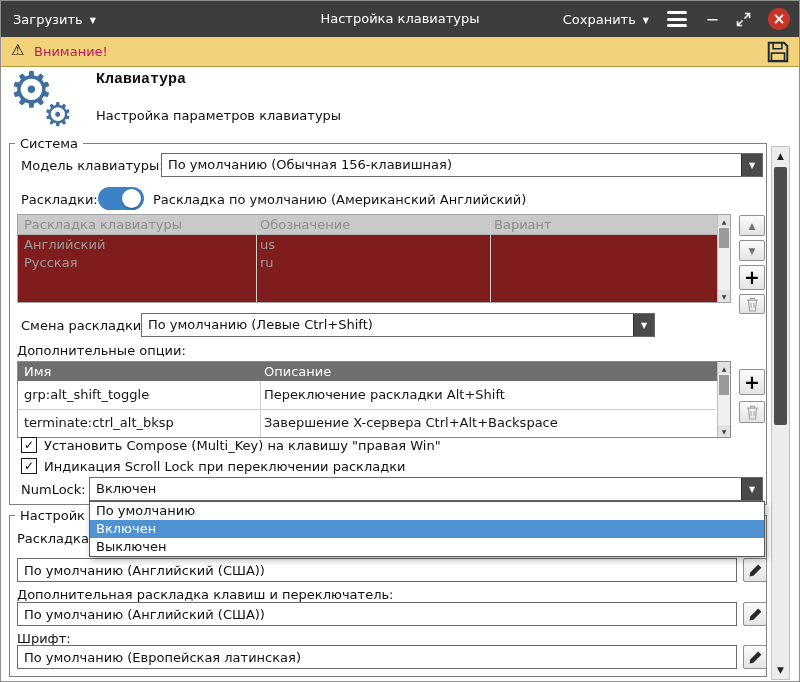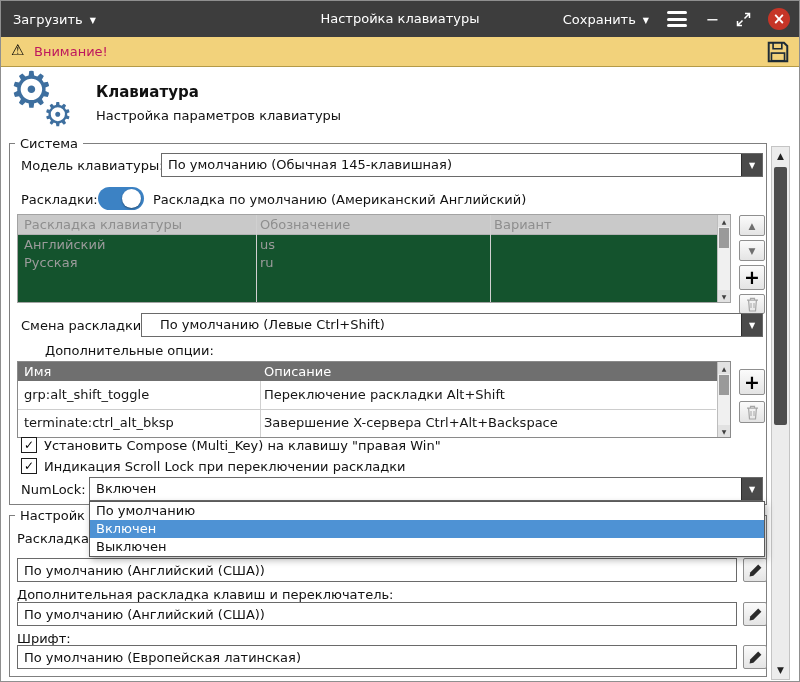--- a/index.html
+++ b/index.html
@@ -33,21 +33,21 @@
   .combo { position:absolute; background:#fff; border:1px solid #6a6a6a; display:flex; }
   .combo-val { flex:1; line-height:22px; padding-left:6px; white-space:nowrap; overflow:hidden; }
   .combo-btn { width:21px; background:#4a4a4a; color:#fff; display:flex; align-items:center; justify-content:center; font-size:8px; cursor:pointer; border-left:1px solid #2e2e2e; }
 
   
   .toggle { position:absolute; width:46px; height:23px; border-radius:12px; background:#3c82c4; cursor:pointer; }
   .knob { position:absolute; top:2px; left:24px; width:19px; height:19px; border-radius:50%; background:#fff; box-shadow:0 1px 2px rgba(0,0,0,.4); }
 
   
   .table { position:absolute; }
-  .t1 { background:#14532d; border:1px solid #a3a3a3; color:#9b9b9b; }
+  .t1 { background:#7f1d1d; border:1px solid #a3a3a3; color:#9b9b9b; }
   .t1 .thead { position:absolute; left:0; top:0; right:0; height:20px; line-height:20px; background:#c9c9c9; color:#8e8e8e; border-bottom:1px solid #b2b2b2; }
   .t2 { background:#fff; border:1px solid #8a8a8a; color:#161616; }
   .t2 .thead { position:absolute; left:0; top:0; right:0; height:19px; line-height:19px; background:#6f6f6f; color:#fff; }
   .trow { position:absolute; left:0; right:14px; }
   .c { position:absolute; top:0; white-space:nowrap; overflow:hidden; }
   .vdiv { position:absolute; top:0; bottom:0; width:1px; background:#d0d0d0; }
   .rowline { position:absolute; left:0; right:14px; height:1px; background:#cdcdcd; }
 
   
   .tsb { position:absolute; top:0; bottom:0; right:0; width:13px; background:#f0f0f0; border-left:1px solid #bdbdbd; }
@@ -117,29 +117,29 @@
       <svg width="24" height="24" viewBox="0 0 22 22">
         <path d="M2.5 2.5 h14 l3 3 v14 h-17 z" fill="none" stroke="#1d2b36" stroke-width="1.8"></path>
         <path d="M6.5 2.5 v5.5 h8 v-5.5" fill="none" stroke="#1d2b36" stroke-width="1.5"></path>
         <rect x="5" y="12" width="12" height="7" fill="none" stroke="#1d2b36" stroke-width="1.5"></rect>
       </svg>
     </span>
   </div>
 
   <span class="gear" style="left:8px; top:64px; font-size:50px;">⚙</span>
   <span class="gear" style="left:42px; top:97px; font-size:33px;">⚙</span>
-  <div class="lbl page-title" style="left:95px; top:82px;">Клавиатура</div>
+  <div class="lbl page-title" style="left:95px; top:70px;font-family:Liberation Mono, monospace;">Клавиатура</div>
   <div class="lbl" style="left:95px; top:107px;">Настройка параметров клавиатуры</div>
 
   <div class="group" style="left:8px; top:142px; width:758px; height:362px;"></div>
   <div class="legend" style="left:14px; top:135px;">Система</div>
 
   <div class="lbl" style="left:20px; top:157px;">Модель клавиатуры:</div>
   <div class="combo" style="left:160px; top:152px; width:602px; height:24px;">
-    <div class="combo-val">По умолчанию (Обычная 145-клавишная)</div>
+    <div class="combo-val">По умолчанию (Обычная 156-клавишная)</div>
     <div class="combo-btn">
         <span>▼</span>
       </div>
   </div>
 
   <div class="lbl" style="left:20px; top:191px;">Раскладки:</div>
   <div class="toggle" style="left:97px; top:186px;">
     <span class="knob"></span>
   </div>
   <div class="lbl" style="left:152px; top:191px;">Раскладка по умолчанию (Американский Английский)</div>
@@ -183,28 +183,28 @@
     <span class="plus">+</span>
   </div>
   <div class="icon-btn dis" style="left:738px; top:293px; height:20px; color:#a6a6a6;">
     <svg width="13" height="15" viewBox="0 0 13 15">
       <path d="M1 3.2 h11 M4.5 3 V1.4 h4 V3 M2.6 3.4 l0.9 10.6 h6 l0.9 -10.6" fill="none" stroke="currentColor" stroke-width="1.2"></path>
       <path d="M5 6 v5 M8 6 v5" stroke="currentColor" stroke-width="1"></path>
     </svg>
   </div>
 
   <div class="lbl" style="left:20px; top:317px;">Смена раскладки:</div>
-  <div class="combo" style="left:140px; top:312px; width:622px; height:24px;padding-left:12px;">
+  <div class="combo" style="left:140px; top:312px; width:514px; height:24px;">
     <div class="combo-val">По умолчанию (Левые Ctrl+Shift)</div>
     <div class="combo-btn">
         <span>▼</span>
       </div>
   </div>
 
-  <div class="lbl" style="left:16px; top:342px;margin-left:28px;">Дополнительные опции:</div>
+  <div class="lbl" style="left:16px; top:342px;">Дополнительные опции:</div>
   <div class="table t2" style="left:16px; top:360px; width:714px; height:77px;">
     <div class="thead">
       <div class="c" style="left:6px; width:232px;">Имя</div>
       <div class="c" style="left:246px; width:420px;">Описание</div>
     </div>
     <div class="vdiv" style="left:242px; top:19px;"></div>
     <div class="trow" style="top:19px; height:28px; line-height:28px;">
       <div class="c" style="left:246px; width:420px;">Переключение раскладки Alt+Shift</div>
       <div class="c" style="left:6px; width:232px;">grp:alt_shift_toggle</div>
     </div>

